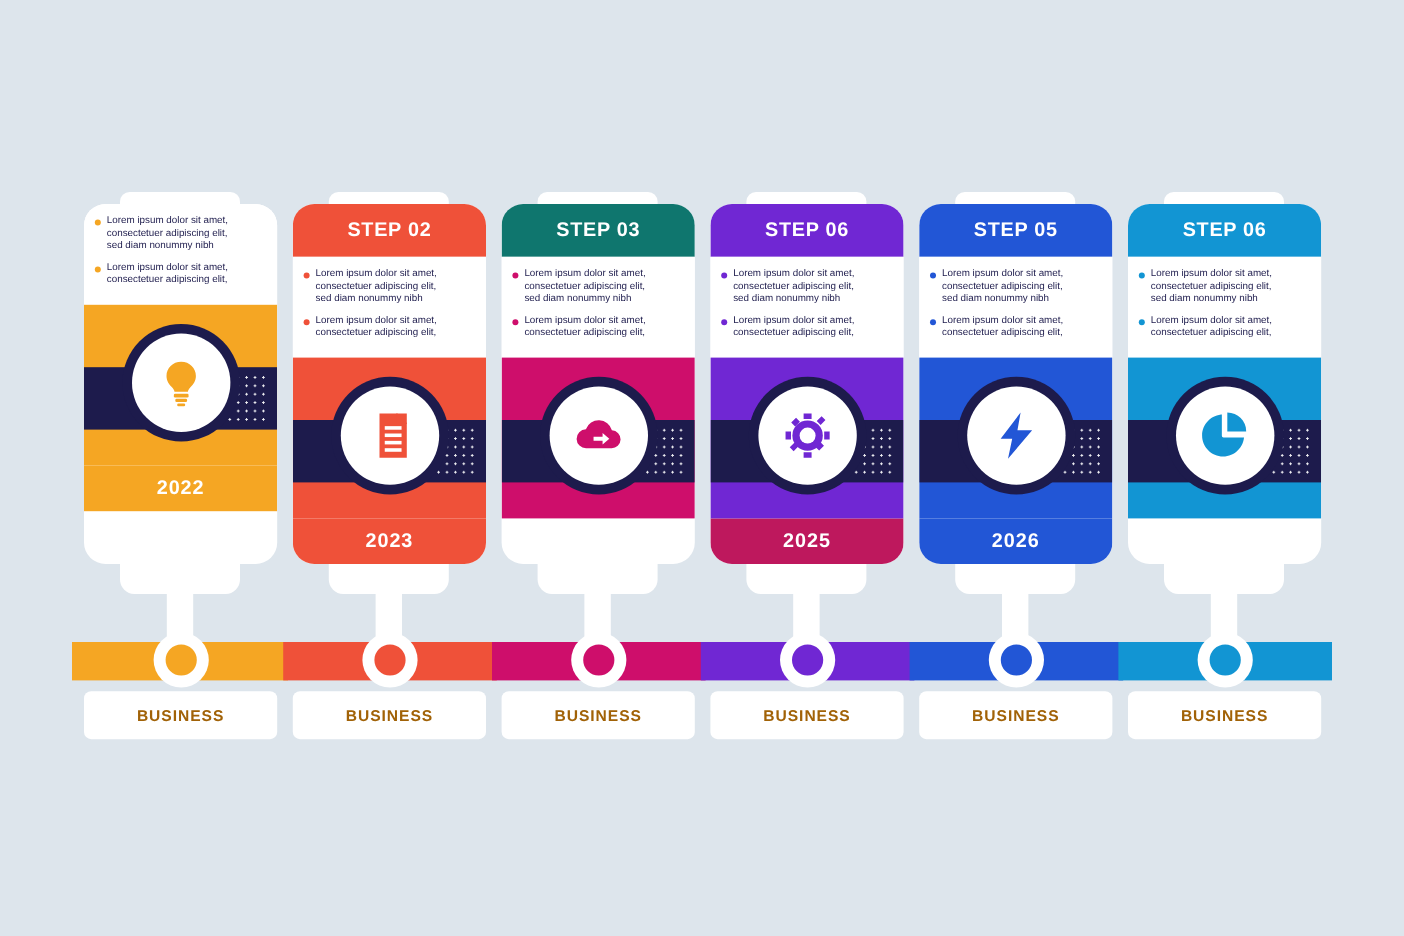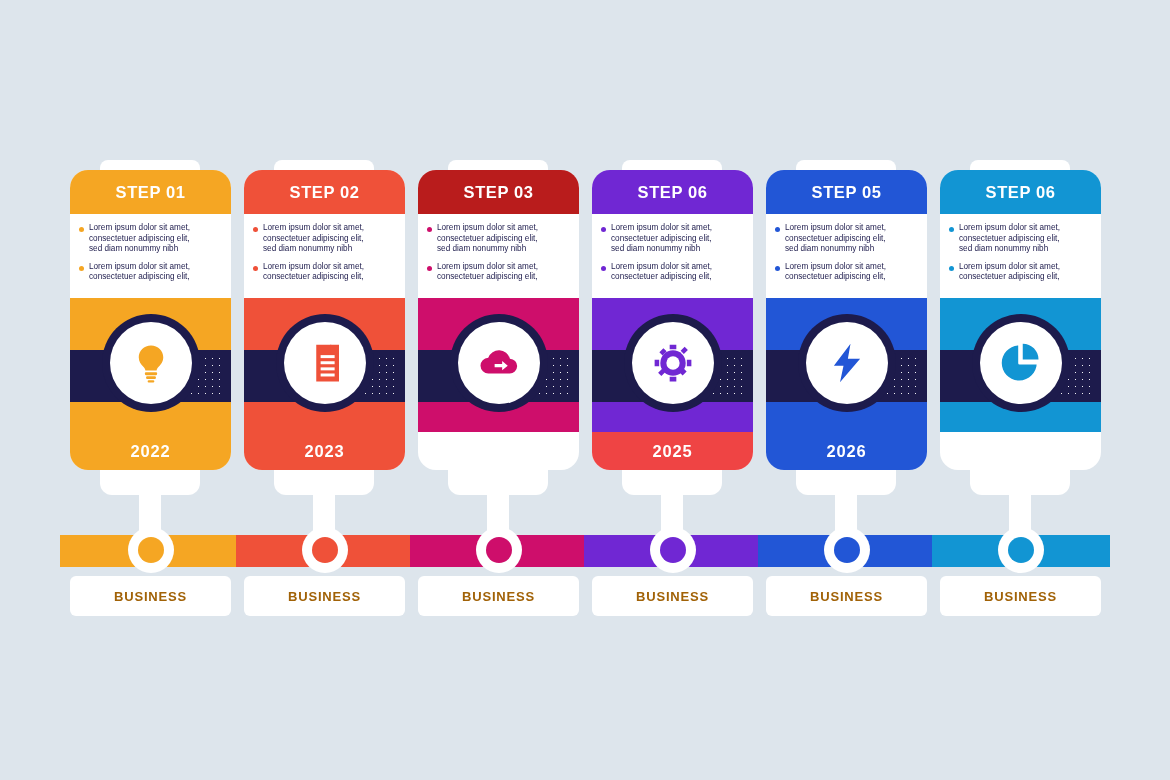--- a/index.html
+++ b/index.html
@@ -205,23 +205,20 @@
 </head>
 <body>
 
 <div id="stage">
     <div class="barseg" style="left: 60px; width: 180px; background: rgb(245, 166, 35);"></div>
     <div class="col" style="left: 70px;">
       <div class="notch"></div>
       <div class="conn-flask"></div>
       <div class="conn-stem"></div>
       <div class="card">
-        <div class="card-head" style="background: rgb(245, 166, 35);">
-          <span>STEP 01</span>
-        </div>
         <div class="card-body">
           <div class="bullet-row">
             <div class="dot" style="background: rgb(245, 166, 35);"></div>
             <div>
               <div class="btext">Lorem ipsum dolor sit amet,</div>
               <div class="btext">consectetuer adipiscing elit,</div>
               <div class="btext">sed diam nonummy nibh</div>
             </div>
           </div>
           <div class="bullet-row">
@@ -310,21 +307,21 @@
       <div class="biz">
         <span>BUSINESS</span>
       </div>
     </div>
     <div class="barseg" style="left: 410px; width: 178px; background: rgb(206, 14, 107);"></div>
     <div class="col" style="left: 418px;">
       <div class="notch"></div>
       <div class="conn-flask"></div>
       <div class="conn-stem"></div>
       <div class="card">
-        <div class="card-head" style="background: #b91c1c; justify-content: center;">
+        <div class="card-head" style="background: #0f766e; justify-content: center;">
           <span>STEP 03</span>
         </div>
         <div class="card-body">
           <div class="bullet-row">
             <div class="dot" style="background: rgb(206, 14, 107);"></div>
             <div>
               <div class="btext">Lorem ipsum dolor sit amet,</div>
               <div class="btext">consectetuer adipiscing elit,</div>
               <div class="btext">sed diam nonummy nibh</div>
             </div>
@@ -389,21 +386,21 @@
           <div class="icon-circle">
             <div class="icon-inner">
               <svg viewBox="0 0 48 48">
       <path fill="#7027d3" d="M20.2 3h7.6v5.2h-7.6zM20.2 39.8h7.6V45h-7.6zM3 20.2h5.2v7.6H3zM39.8 20.2H45v7.6h-5.2zM8.4 11.6l4.6-4.6 3.7 3.7-4.6 4.6zM31.3 34.5l4.6-4.6 3.7 3.7-4.6 4.6zM7 35.1l4.6-4.6 3.7 3.7L10.7 38.8zM32.7 10.1l4.6-4.6 3.7 3.7-4.6 4.6z"></path>
       <circle cx="24" cy="24" r="14.5" fill="#7027d3"></circle>
       <circle cx="24" cy="24" r="7.6" fill="#ffffff"></circle>
     </svg>
             </div>
           </div>
         </div>
-        <div class="card-year" style="background: #ef4444;">
+        <div class="card-year" style="background: #be185d;">
           <span>2025</span>
         </div>
       </div>
       <div class="node">
         <div class="node-inner" style="background: rgb(112, 39, 211);"></div>
       </div>
       <div class="biz">
         <span>BUSINESS</span>
       </div>
     </div>

